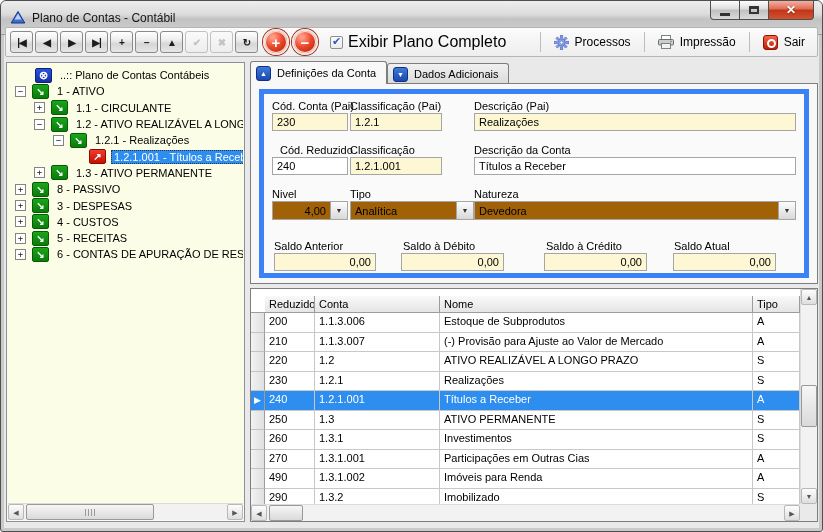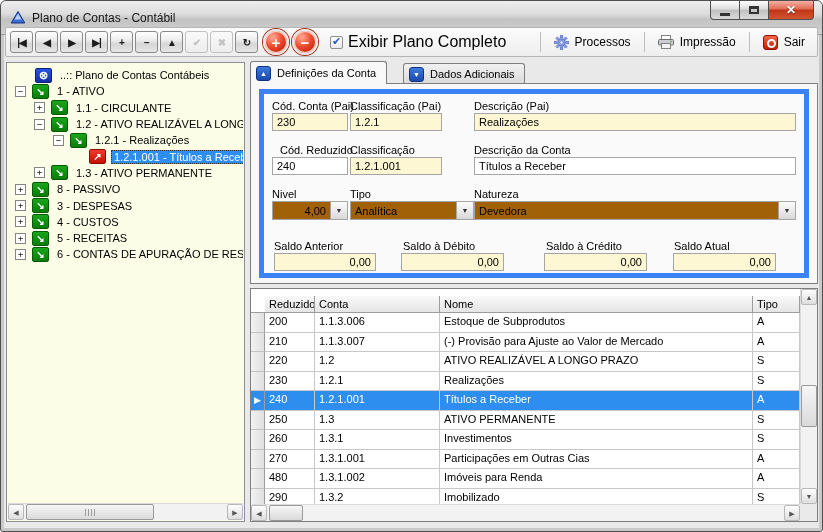--- a/index.html
+++ b/index.html
@@ -74,21 +74,21 @@
   .sb{background:#f2f2f2;position:absolute;}
   .sb-btn{position:absolute;background:linear-gradient(#fdfdfd,#dedede);border:1px solid #b8b8b8;
     border-radius:2px;display:flex;align-items:center;justify-content:center;
     font-size:7px;color:#555;line-height:1;}
   .sb-thumb{position:absolute;background:linear-gradient(#f6f6f6,#dadada);border:1px solid #999;
     border-radius:2px;display:flex;align-items:center;justify-content:center;}
   .grip-h{width:11px;height:7px;background:repeating-linear-gradient(90deg,#9a9a9a 0 1px,transparent 1px 3px);}
   .tree-hscroll{left:1px;right:1px;bottom:1px;height:17px;border-top:1px solid #d9d9d9;}
 
   
-  .tabs{position:absolute;left:249px;top:60px;height:23px;display:flex;align-items:flex-end;gap:16px;}
+  .tabs{position:absolute;left:249px;top:60px;height:23px;display:flex;align-items:flex-end;gap:0;}
   .tab{display:flex;align-items:center;gap:6px;height:21px;padding:0 10px 0 5px;font-size:11px;
     border:1px solid #7e7e7e;border-bottom:none;border-radius:3px 3px 0 0;
     background:linear-gradient(#f1f1f1,#dadada);}
   .tab.active{height:23px;background:#f8f8f8;position:relative;z-index:3;}
   .tabicon{width:15px;height:15px;border-radius:3px;border:1px solid #103082;flex:none;
     background:linear-gradient(#3d7bd9,#1a49b0);color:#fff;font-size:7px;
     display:flex;align-items:center;justify-content:center;}
   .tabpage{position:absolute;left:249px;top:82px;width:568px;height:201px;background:#f8f8f8;
     border:1px solid #7e7e7e;z-index:2;}
   .groupbox{position:absolute;left:8px;right:8px;top:5px;bottom:5px;border:5px solid #3b82f6;background:#fafafa;}
@@ -382,21 +382,21 @@
       </div>
       <div class="grow gdata">
         <div class="gcell gind"></div>
         <div class="gcell c-red">270</div>
         <div class="gcell c-cta">1.3.1.001</div>
         <div class="gcell c-nom">Participações em Outras Cias</div>
         <div class="gcell c-tip">A</div>
       </div>
       <div class="grow gdata">
         <div class="gcell gind"></div>
-        <div class="gcell c-red">480</div>
+        <div class="gcell c-red">490</div>
         <div class="gcell c-cta">1.3.1.002</div>
         <div class="gcell c-nom">Imóveis para Renda</div>
         <div class="gcell c-tip">A</div>
       </div>
       <div class="grow gdata">
         <div class="gcell gind"></div>
         <div class="gcell c-red">290</div>
         <div class="gcell c-cta">1.3.2</div>
         <div class="gcell c-nom">Imobilizado</div>
         <div class="gcell c-tip">S</div>

